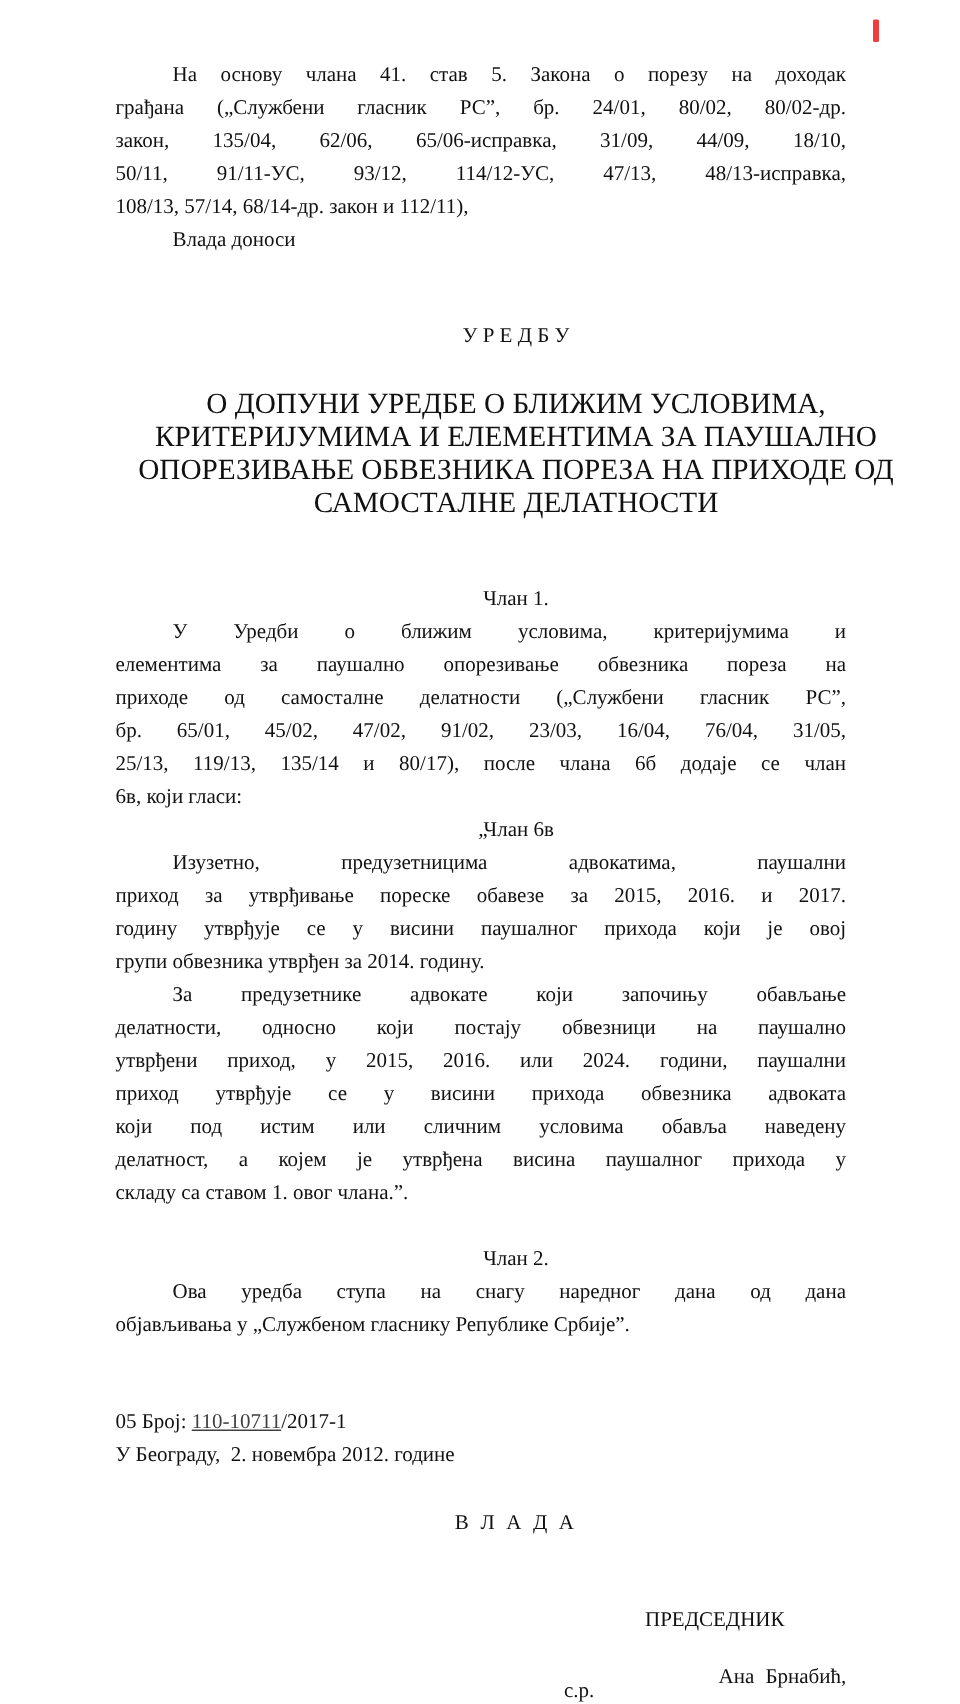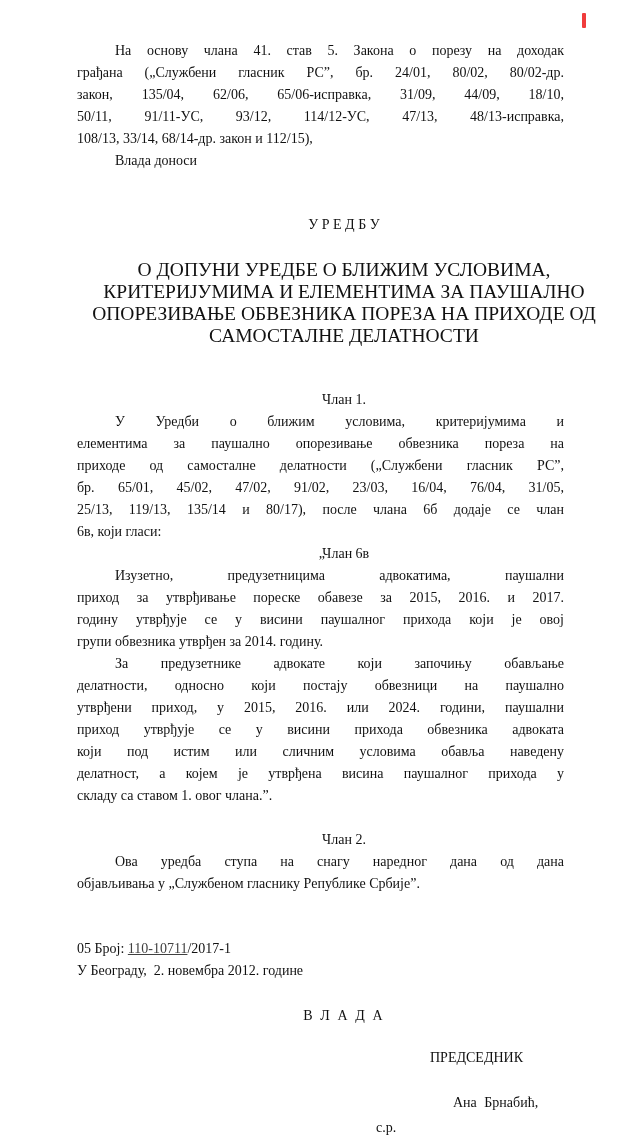--- a/index.html
+++ b/index.html
@@ -8,35 +8,35 @@
   .line { position: absolute; left: 77px; width: 487px; font-size: 14px; line-height: 22px;
           white-space: nowrap; }
   .just { text-align: justify; text-align-last: justify; }
   .indent { left: 115px; width: 449px; }
   .center { text-align: center; left: 0; width: 640px; padding-left: 24px; }
   .spaced { letter-spacing: 0.35em; }
   .title { font-size: 19.5px; text-align: center; }
   a.link { color: #1a1ab0; text-decoration: underline; }
   .scroll-indicator { position: absolute; left: 582px; top: 13px; width: 4px; height: 15px;
                       background: #f03c3c; border-radius: 1px; }
-  .right1 { left: 430px; width: auto; }
-  .right2 { left: 453px; width: auto; }
+  .right1 { left: 430px; width: auto; margin-top: 23px; }
+  .right2 { left: 479px; width: auto; margin-top: 16px; }
   .right3 { left: 376px; width: auto; }
 </style>
 </head>
 <body>
 
 <div class="scroll-indicator" style="background: rgb(240, 60, 60);"></div>
 
 <div>
   <div class="line just indent" style="top:40px">На основу члана 41. став 5. Закона о порезу на доходак</div>
   <div class="line just" style="top:62px">грађана („Службени гласник РС”, бр. 24/01, 80/02, 80/02-др.</div>
   <div class="line just" style="top:84px">закон, 135/04, 62/06, 65/06-исправка, 31/09, 44/09, 18/10,</div>
   <div class="line just" style="top:106px">50/11, 91/11-УС, 93/12, 114/12-УС, 47/13, 48/13-исправка,</div>
-  <div class="line" style="top:128px">108/13, 33/14, 68/14-др. закон и 112/15),</div>
+  <div class="line" style="top:128px">108/13, 57/14, 68/14-др. закон и 112/11),</div>
   <div class="line indent" style="top:150px">Влада доноси</div>
 </div>
 
 <div class="line center" style="top:214px">У Р Е Д Б У</div>
 
 <div>
   <div class="line center title" style="top:259px">О ДОПУНИ УРЕДБЕ О БЛИЖИМ УСЛОВИМА,</div>
   <div class="line center title" style="top:281px">КРИТЕРИЈУМИМА И ЕЛЕМЕНТИМА ЗА ПАУШАЛНО</div>
   <div class="line center title" style="top:303px">ОПОРЕЗИВАЊЕ ОБВЕЗНИКА ПОРЕЗА НА ПРИХОДЕ ОД</div>
   <div class="line center title" style="top:325px">САМОСТАЛНЕ ДЕЛАТНОСТИ</div>

